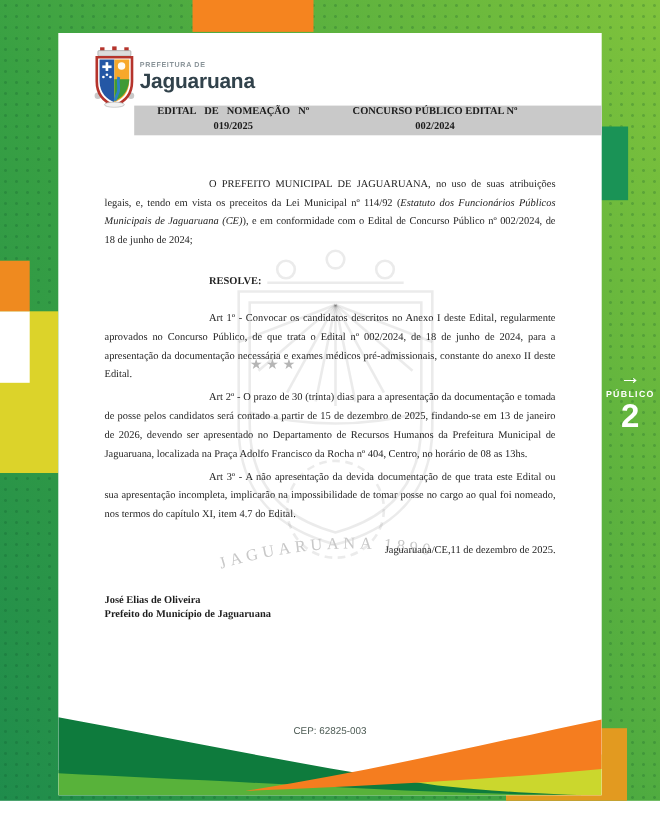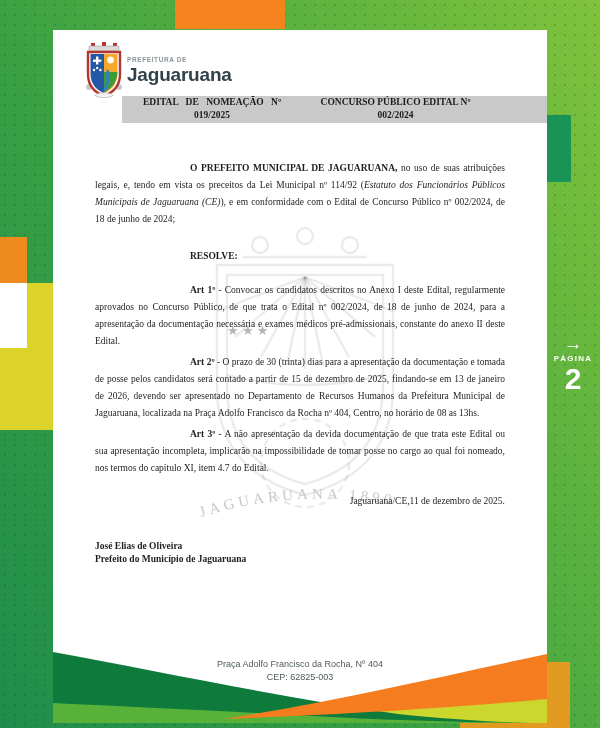--- a/index.html
+++ b/index.html
@@ -34,21 +34,21 @@
   
   .doc-body{position:absolute;left:42px;right:42px;top:130px;font-size:9.5px;color:#1e1e1e;}
   .doc-body p{margin:0;line-height:17px;text-indent:95px;text-align:justify;}
   .p1{line-height:16.5px;}
   .resolve{margin-top:20px !important;font-weight:bold;}
   .art1{margin-top:17px !important;}
   .art2,.pu,.art3{margin-top:4px !important;}
   .dateline{margin-top:16px !important;text-align:right !important;text-indent:0 !important;}
   .signature{margin-top:30px !important;text-align:center;text-indent:0 !important;
              font-weight:bold;line-height:13px !important;}
-  .b{font-weight:bold;} .i{font-style:italic;}
+  .b{font-weight:normal;} .i{font-style:italic;}
   
   .card-footer{position:absolute;left:0;right:0;top:628px;text-align:center;z-index:3;
                font-family:"Liberation Sans",sans-serif;font-size:9px;line-height:13px;color:#4e5c55;}
   .waves{position:absolute;left:0;top:620px;width:494px;height:73px;z-index:1;}
   
   .page-badge{position:absolute;left:546px;top:334px;width:54px;text-align:center;color:#ffffff;
               font-family:"Liberation Sans",sans-serif;z-index:3;}
   .badge-arrow{font-size:19px;font-weight:bold;line-height:20px;}
   .badge-label{font-size:8px;font-weight:bold;letter-spacing:1.2px;line-height:10px;}
   .badge-number{font-size:30px;font-weight:bold;line-height:30px;}
@@ -141,23 +141,22 @@
     </div>
 
     <svg class="waves" viewBox="0 0 494 73" preserveAspectRatio="none">
       <path d="M60 73 C200 67 340 57 494 36 L494 73 Z" fill="#cbd72d"></path>
       <path d="M0 50 C100 55 200 60 300 66 C350 69 420 72 460 73 L0 73 Z" fill="#58b23a"></path>
       <path d="M0 2 C110 22 230 48 345 64 C390 69 440 72 480 73 C400 72 330 70 260 66 C170 61 80 57 0 53 Z" fill="#0e7b3d"></path>
       <path d="M494 4 C380 28 280 52 170 69 C280 65 400 58 494 49 Z" fill="#f57d1f"></path>
     </svg>
 
     <div class="card-footer">
-      <div>Praça Adolfo Francisco da Rocha, Nº 404</div>
       <div>CEP: 62825-003</div>
     </div>
   </div>
 
   <div class="page-badge">
     <div class="badge-arrow">→</div>
-    <div class="badge-label">PÁGINA</div>
+    <div class="badge-label">PÚBLICO</div>
     <div class="badge-number">2</div>
   </div>
 </div>
 
 </body></html>

